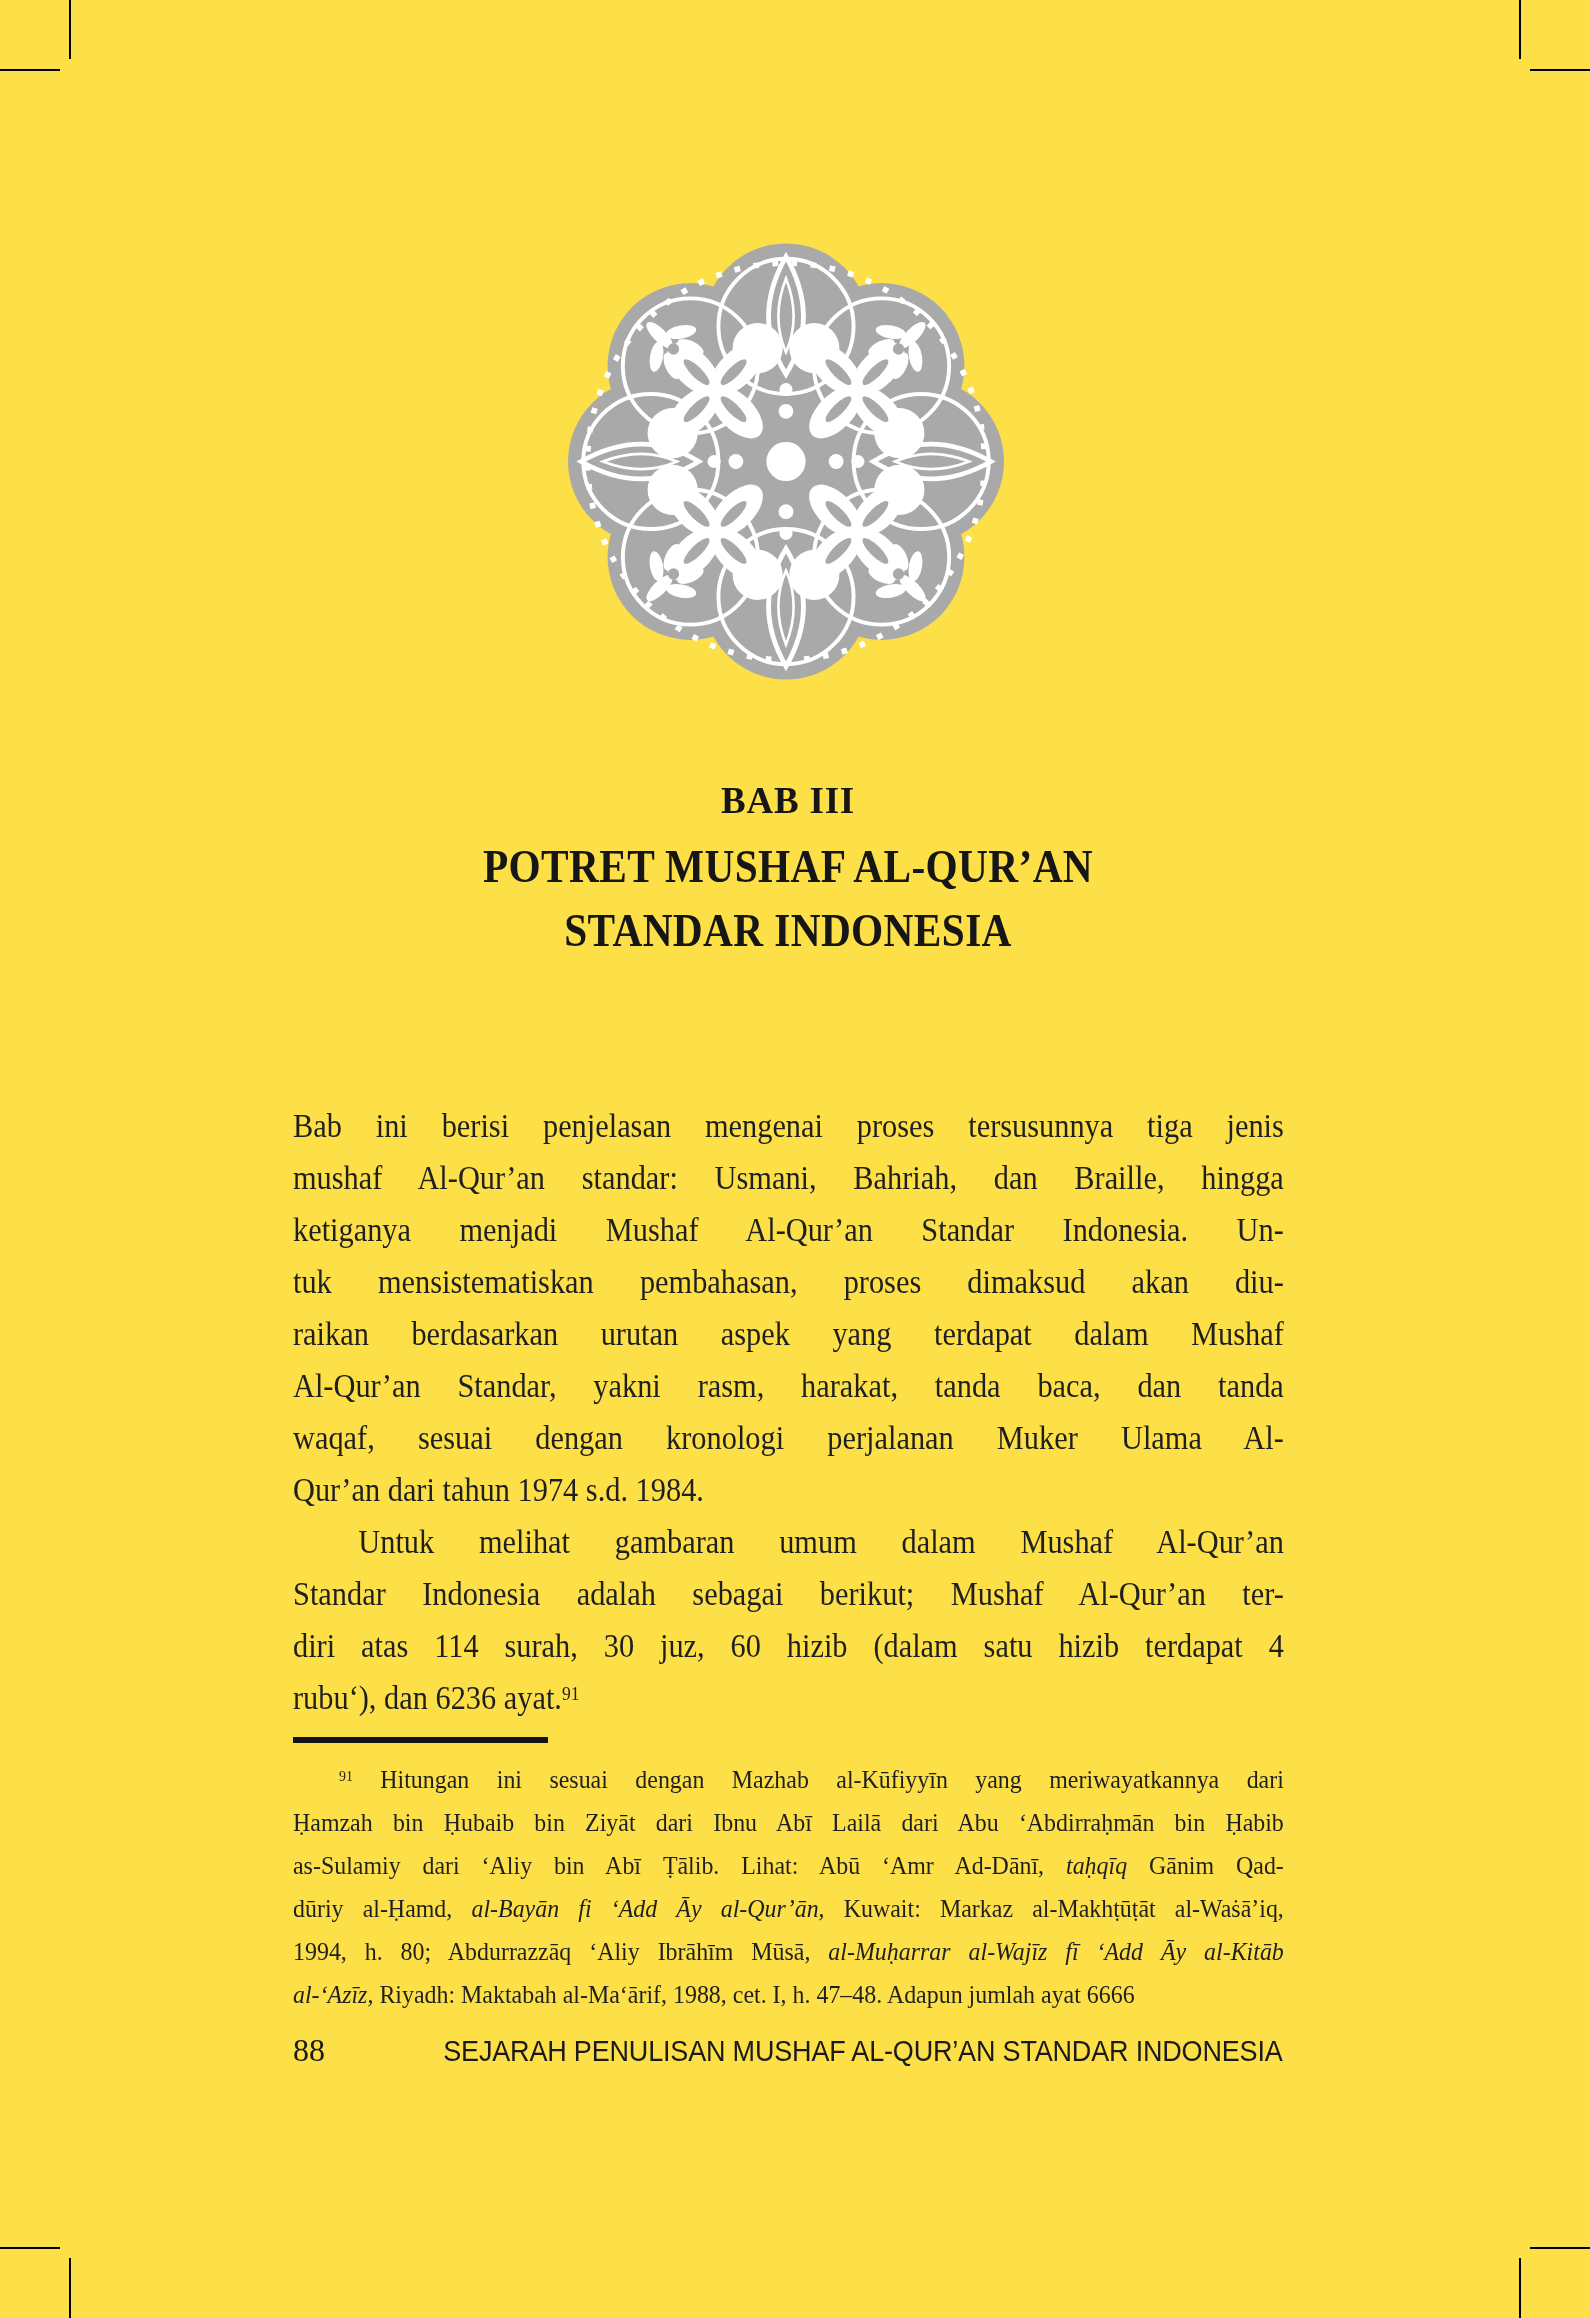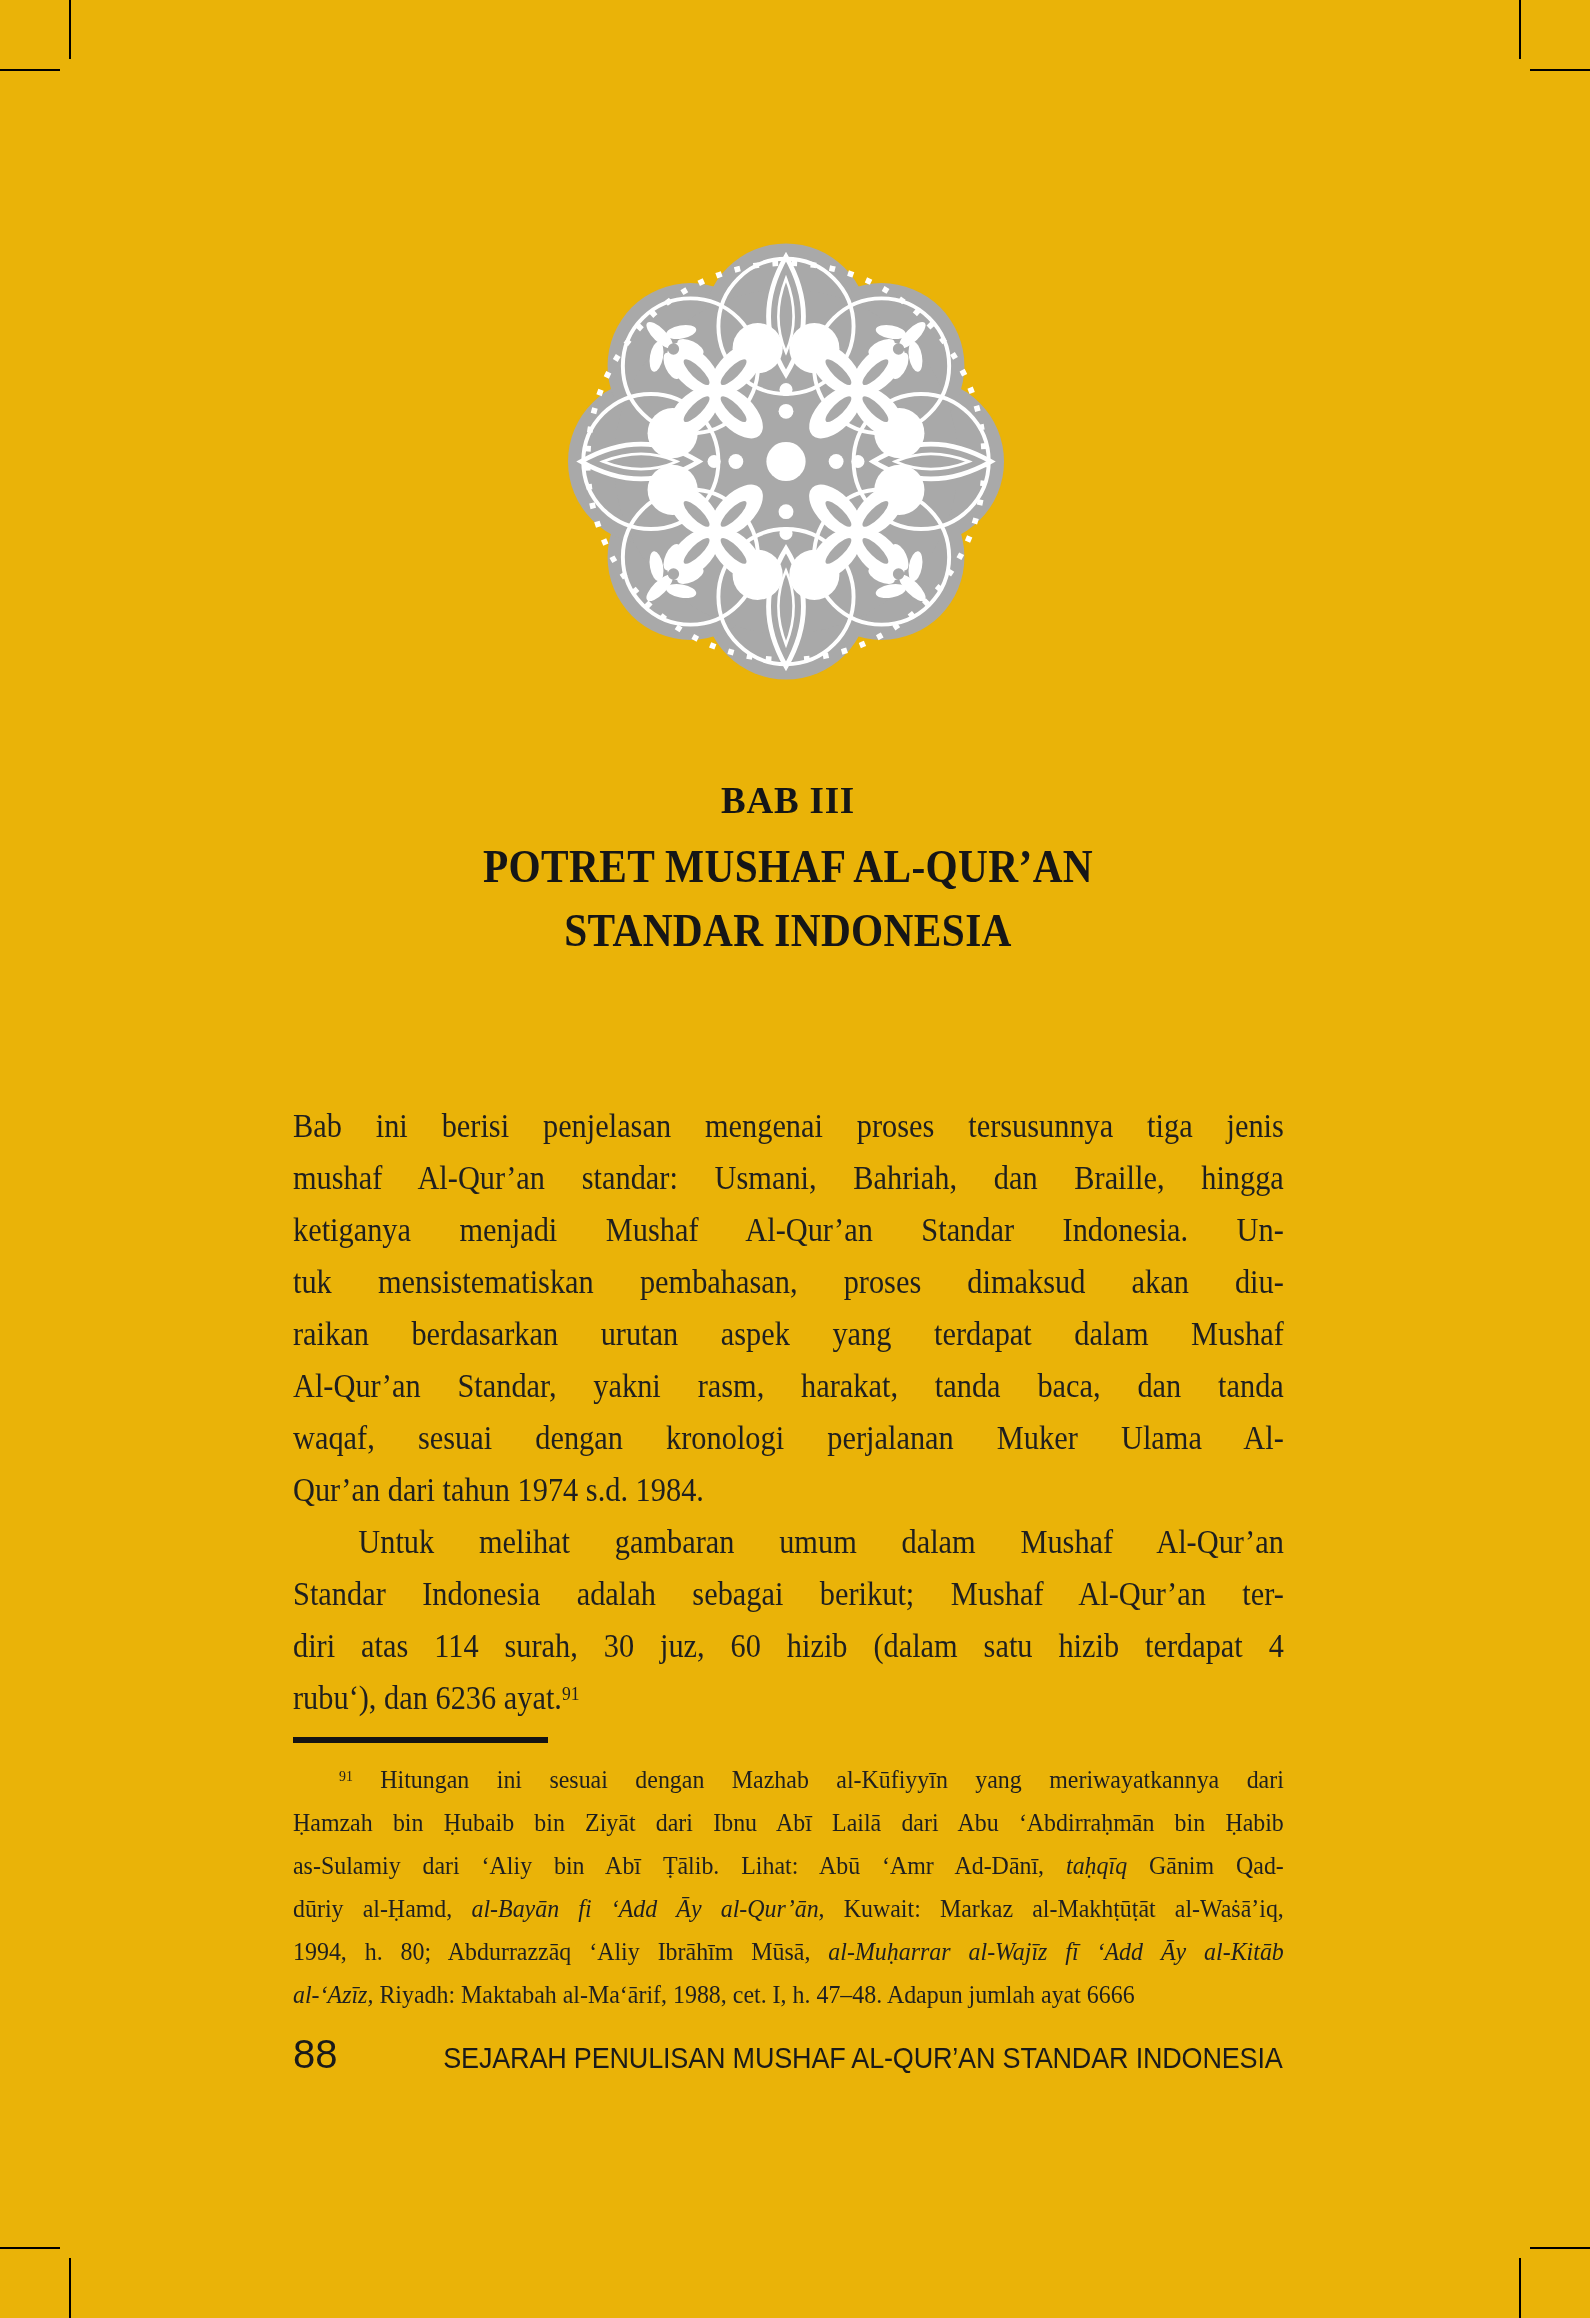--- a/index.html
+++ b/index.html
@@ -1,21 +1,21 @@
 <!DOCTYPE html>
 <html style="font-size:13px"><head>
 <meta charset="utf-8">
 <style>
   html,body{margin:0;padding:0;}
   body{
     width:1590px;height:2319px;background:#ffffff;position:relative;
     font-family:"Liberation Serif","DejaVu Serif",serif;color:#1f1f1f;
     overflow:hidden;
   }
-  .sheet{position:absolute;inset:0;background:#eab308;}
+  .sheet{position:absolute;inset:0;background:#fde047;}
 
   
   .cm{position:absolute;background:#000;}
   .cm-tl-v{left:69px;top:0;width:1.6px;height:59px;}
   .cm-tl-h{left:0;top:69px;width:60px;height:1.6px;}
   .cm-tr-v{left:1519px;top:0;width:1.6px;height:59px;}
   .cm-tr-h{left:1530px;top:69px;width:60px;height:1.6px;}
   .cm-bl-h{left:0;top:2247px;width:60px;height:1.6px;}
   .cm-bl-v{left:69px;top:2258px;width:1.6px;height:60px;}
   .cm-br-h{left:1530px;top:2247px;width:60px;height:1.6px;}
@@ -42,21 +42,21 @@
             font-size:26px;line-height:43px;}
   .footnote .tline{height:43px;overflow:hidden;text-align:justify;text-align-last:justify;}
   .footnote .tline.last{text-align-last:left;}
   .footnote .tline.ind{padding-left:50px;}
 
   .it{font-style:italic;}
   sup{font-size:58%;line-height:0;vertical-align:baseline;position:relative;top:-0.45em;}
 
   .footer{position:absolute;left:293px;top:2032px;width:990px;
           display:flex;justify-content:space-between;align-items:baseline;color:#1a1a1a;}
-  .pagenum{font-family:Liberation Sans, sans-serif;font-size:40px;}
+  .pagenum{font-family:Liberation Serif, serif;font-size:32px;}
   .running{font-family:"Liberation Sans","DejaVu Sans",sans-serif;font-size:30px;
            letter-spacing:-0.2px;display:inline-block;
            transform:scaleX(0.9);transform-origin:100% 50%;white-space:nowrap;}
 </style>
 </head>
 <body>
 
 <div class="sheet">
 
   <div class="cm cm-tl-v"></div>

